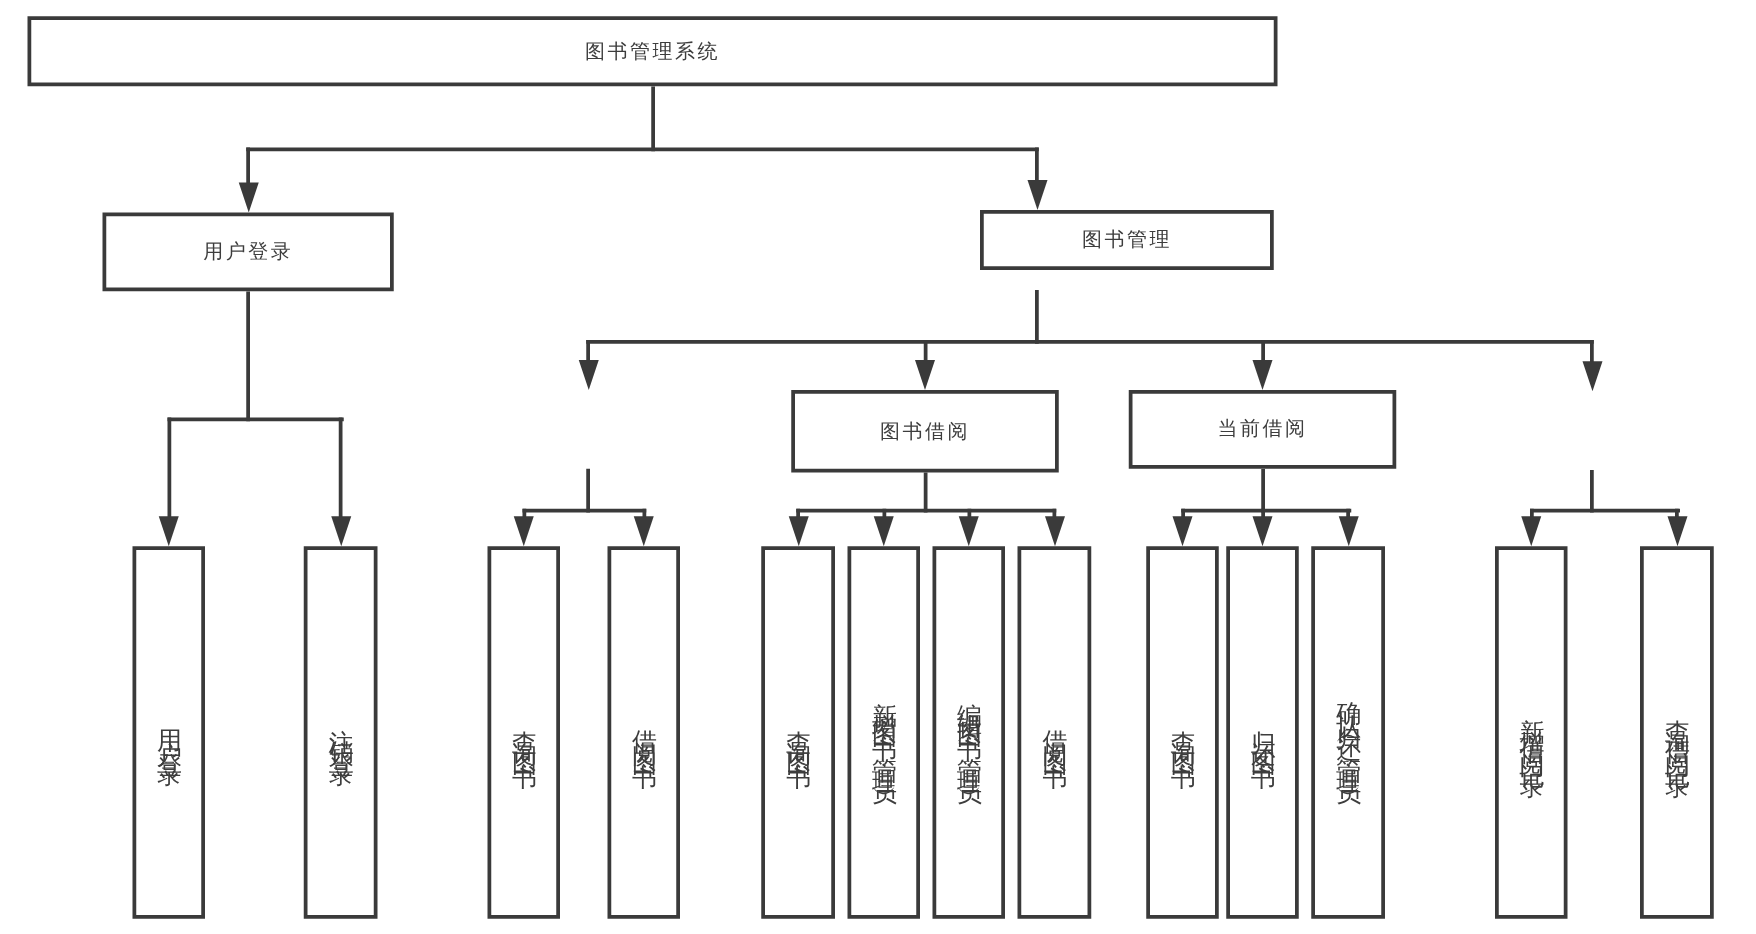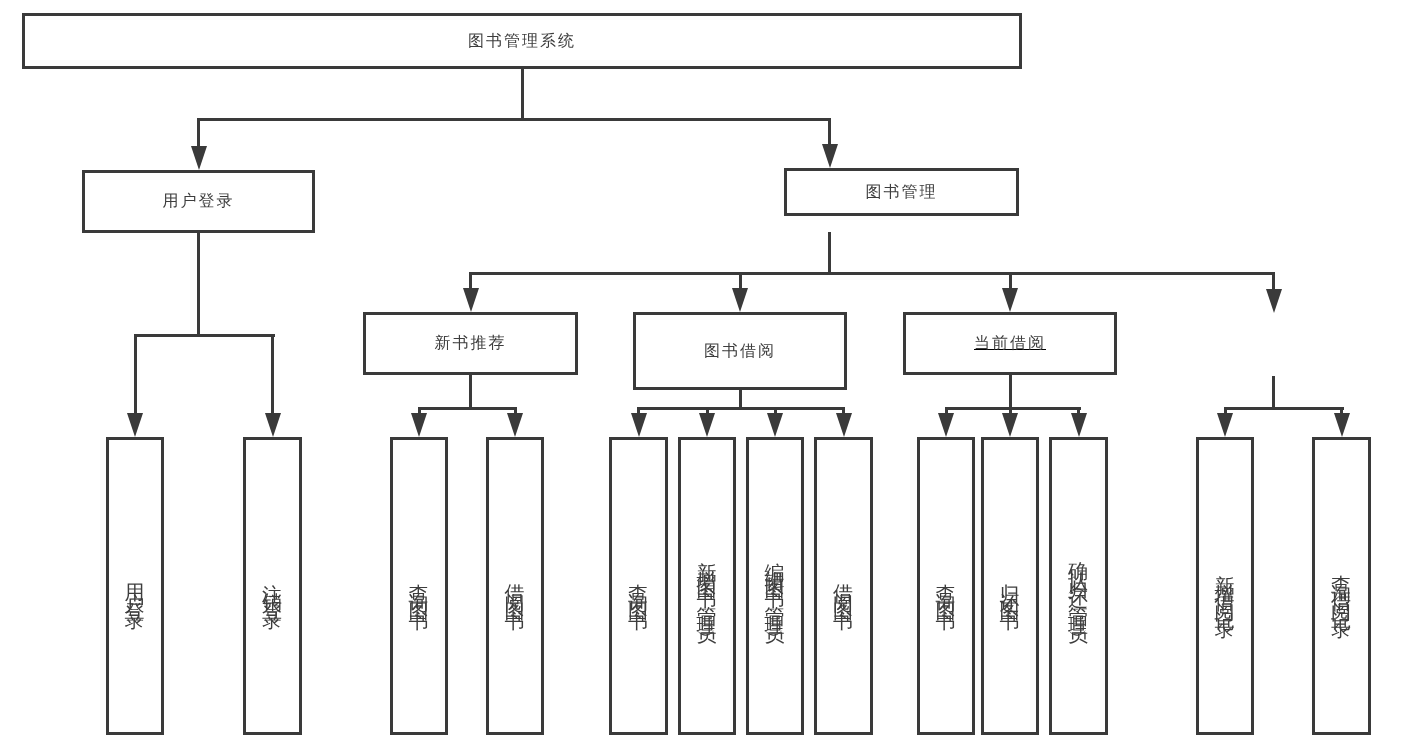--- a/index.html
+++ b/index.html
@@ -71,27 +71,24 @@
 <div id="stage">
 <div class="node h" style="left: 22px; top: 13px; width: 1000px; height: 56px;">
       <span class="label">图书管理系统</span>
     </div>
     <div class="node h" style="left: 82px; top: 170px; width: 233px; height: 63px;">
       <span class="label">用户登录</span>
     </div>
     <div class="node h" style="left: 748px; top: 168px; width: 235px; height: 48px; margin-left: 36px;">
       <span class="label">图书管理</span>
     </div>
-    <div class="node h" style="left: 363px; top: 312px; width: 215px; height: 63px;">
-      <span class="label">新书推荐</span>
-    </div>
-    <div class="node h" style="left: 633px; top: 312px; width: 214px; height: 78px;">
+    <div class="node h" style="left: 633px; top: 312px; width: 214px; height: 66px;">
       <span class="label">图书借阅</span>
     </div>
-    <div class="node h" style="left: 903px; top: 312px; width: 214px; height: 63px; text-decoration: underline;">
+    <div class="node h" style="left: 903px; top: 312px; width: 214px; height: 63px;">
       <span class="label">当前借阅</span>
     </div>
     <div class="node v" style="left: 106px; top: 437px; width: 58px; height: 298px;">
       <span class="label">用户登录</span>
     </div>
     <div class="node v" style="left: 243px; top: 437px; width: 59px; height: 298px;">
       <span class="label">注销登录</span>
     </div>
     <div class="node v" style="left: 390px; top: 437px; width: 58px; height: 298px;">
       <span class="label">查询图书</span>

